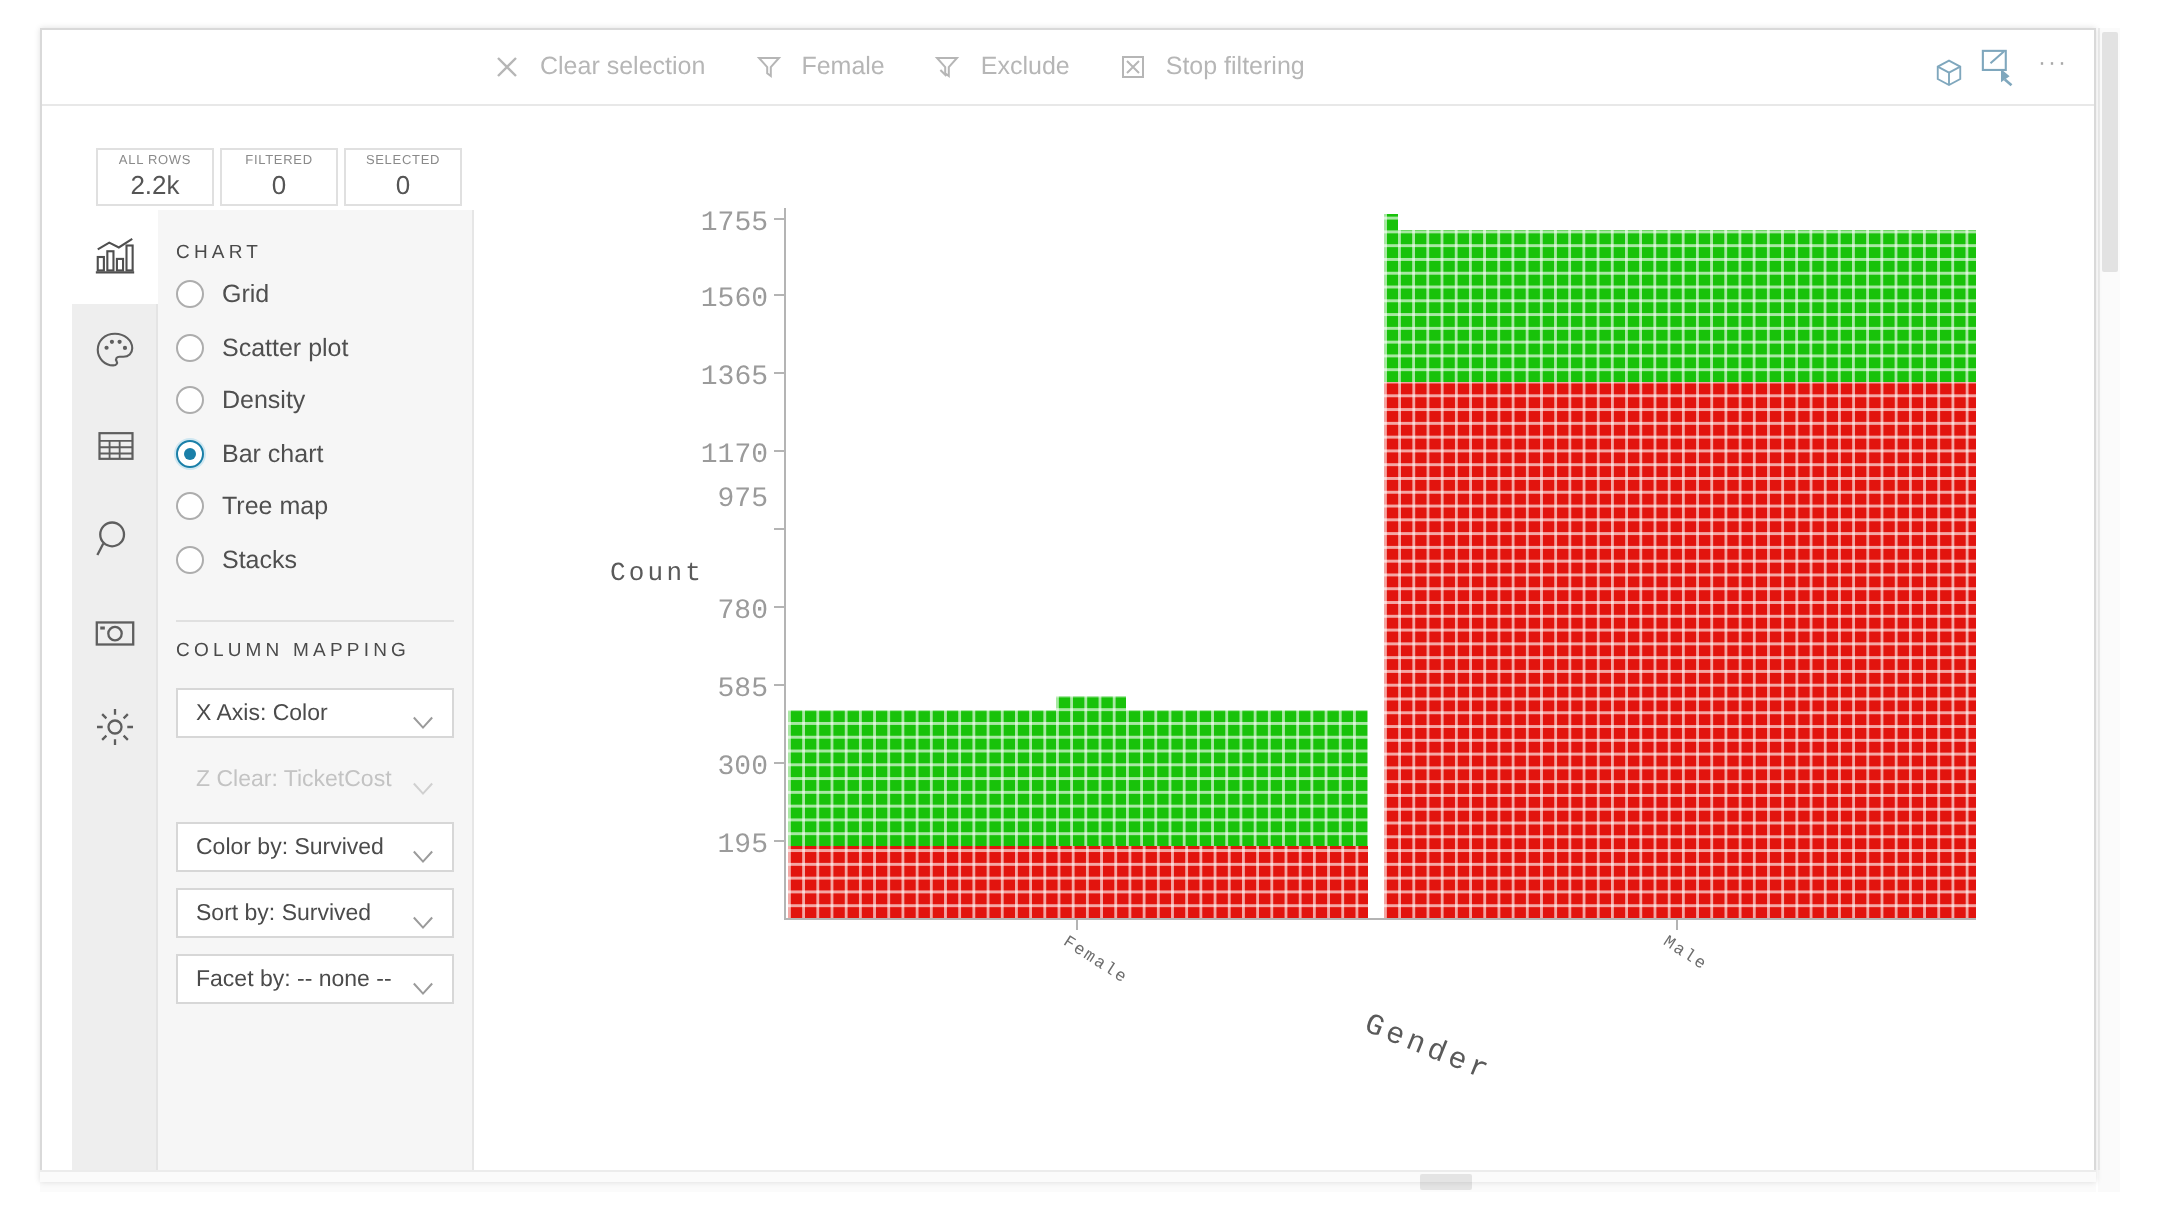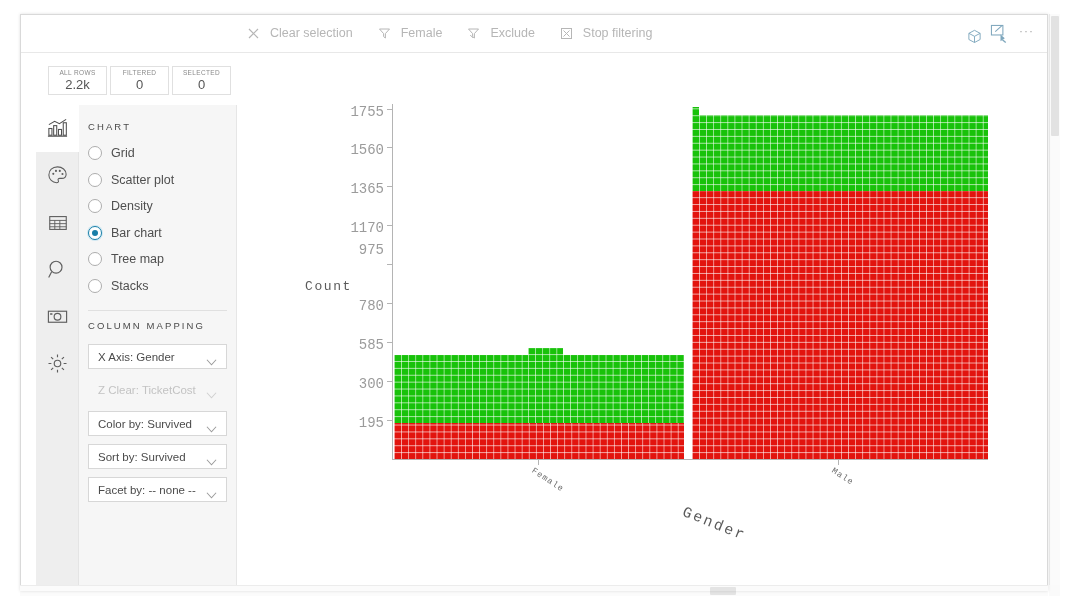--- a/index.html
+++ b/index.html
@@ -94,21 +94,21 @@
   }
   .win-ctrls .cube   { margin-top: 7px; }
   .win-ctrls .expand { margin-top: 2px; }
   .win-ctrls .dots {
     margin-top: 2px; font-size: 12px; color: #a9a9a9; letter-spacing: 1px;
   }
 
   
   .stats {
     position: absolute;
-    left: 48px; top: 66px;
+    left: 48px; top: 74px;
     display: flex;
   }
   .stat {
     width: 59px; height: 29px;
     border: 1px solid #e0e0e0;
     background: #ffffff;
     margin-right: 3px;
     display: flex; flex-direction: column;
     align-items: center; justify-content: center;
   }
@@ -149,21 +149,21 @@
   .panel-title {
     font-size: 9.5px; color: #4a4a4a;
     letter-spacing: 2.1px;
     margin: 16px 0 0 9px;
   }
   .panel-rule {
     height: 1px; background: #e0e0e0;
     margin: 11px 9px 0 9px;
   }
   .radio-row {
-    display: flex; align-items: center;
+    display: flex; align-items: flex-start;
     height: 26.5px; margin-left: 9px;
     cursor: pointer;
   }
   .radio {
     width: 14px; height: 14px; border-radius: 50%;
     border: 1.3px solid #adadad;
     background: #ffffff;
     margin-right: 9px;
     flex: none;
     position: relative;
@@ -436,21 +436,21 @@
         <span class="txt">Stacks</span>
       </div>
     </div>
 
     <div class="panel-rule"></div>
 
     <div class="panel-title" style="margin-top:9px">COLUMN MAPPING</div>
 
     <div style="margin-top:13px">
       <div class="select">
-        <span class="sv">X Axis: Gender</span>
+        <span class="sv">X Axis: Color</span>
         <span class="chev">
           <svg width="11" height="9" viewBox="0 0 12 9">
               <path d="M1 1.5 L6 7 L11 1.5" stroke="currentColor" stroke-width="1.1" fill="none"></path>
             </svg>
         </span>
       </div>
       <div class="select disabled" style="margin-top:8px">
         <span class="sv">Z Clear: TicketCost</span>
         <span class="chev">
           <svg width="11" height="9" viewBox="0 0 12 9">

